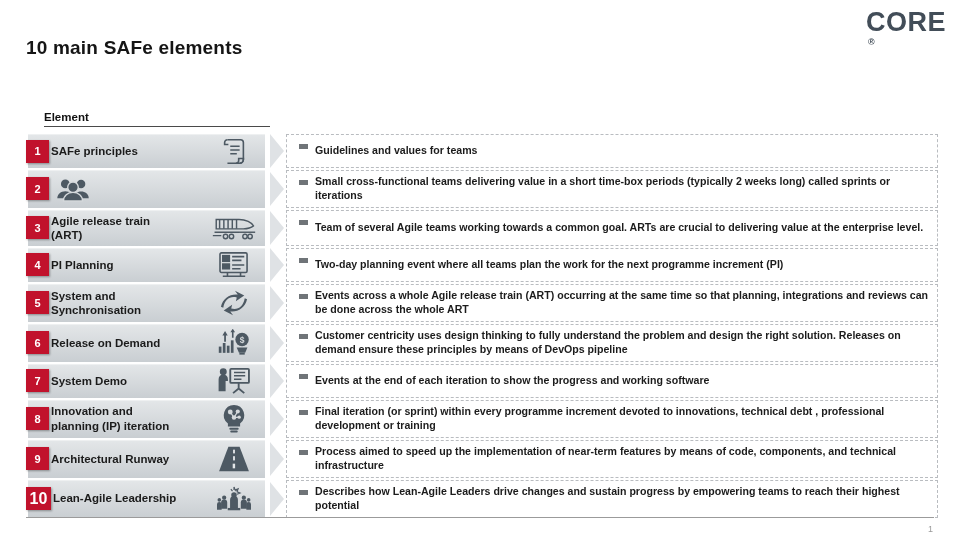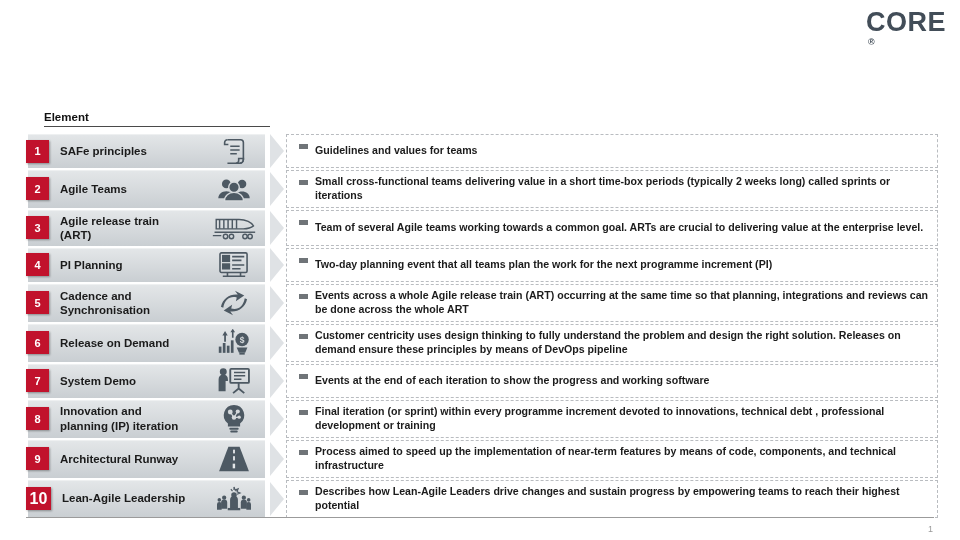--- a/index.html
+++ b/index.html
@@ -57,21 +57,21 @@
     width: 23px; height: 23px; margin-left: 26px;
     background: #c1122c;
     color: #fff; font-size: 11px; font-weight: bold;
     display: flex; align-items: center; justify-content: center;
     box-shadow: 1px 1px 2px rgba(0,0,0,0.35);
     flex: 0 0 23px;
   }
   .badge.wide { width: 25px; flex: 0 0 25px; font-size: 16px; text-align: right; }
   .el-label {
     position: relative; z-index: 2;
-    margin-left: 11px; flex: 1 1 auto;
+    margin-left: 2px; flex: 1 1 auto;
     font-size: 11.5px; font-weight: bold; color: #1b1b1b;
     line-height: 1.25; white-space: pre-line;
   }
   .el-icon {
     position: relative; z-index: 2;
     width: 48px; flex: 0 0 48px;
     display: flex; align-items: center; justify-content: center;
     margin-right: 12px;
     color: #4d5963;
   }
@@ -114,20 +114,21 @@
 </head>
 <body>
 
 <div class="slide">
 
   <div class="logo">
     <span>CORE</span>
     <span class="reg">®</span>
   </div>
 
+  <div class="title">10 main SAFe elements</div>
 
   <div class="col-head col-head-el">Element</div>
 
   <div class="rows" id="rows">
       <div class="row" style="min-height: 32px;">
     <div class="el-cell" style="min-height:32px">
       <div class="el-bar"></div>
       <div class="badge">1</div>
       <div class="el-label">SAFe  principles</div>
       <div class="el-icon">
@@ -146,21 +147,20 @@
         </div>
     <div class="de-cell" style="min-height:32px">
       <span class="bullet"></span>
       <span class="de-text">Guidelines and values for teams</span>
     </div>
       </div>
       <div class="row" style="min-height: 36px;">
     <div class="el-cell" style="min-height:36px">
       <div class="el-bar"></div>
       <div class="badge">2</div>
-      <div class="el-label">Agile  Teams</div>
       <div class="el-icon">
             <svg width="34" height="26" viewBox="0 0 40 28" fill="#4d5963">
       <circle cx="11" cy="8" r="5.2"></circle>
               <path d="M1.5 25c0-5.2 4.3-8.4 9.5-8.4s9.5 3.2 9.5 8.4z"></path>
       <circle cx="29.5" cy="8" r="5"></circle>
               <path d="M20.5 25c0-5 4.1-8.1 9-8.1s9 3.1 9 8.1z"></path>
       <circle cx="20" cy="12" r="6.2" stroke="#d5d9dc" stroke-width="1.6"></circle>
       <path d="M8.8 28c0-6.2 5-10 11.2-10s11.2 3.8 11.2 10z" stroke="#d5d9dc" stroke-width="1.6"></path>
     </svg>
           </div>
@@ -219,28 +219,28 @@
     </svg>
           </div>
     </div>
     <div class="chev" style="min-height:32px">
           <svg width="16" height="34" viewBox="0 0 16 34">
             <path d="M0 0 L14 17 L0 34 Z" fill="#dfe2e5"></path>
           </svg>
         </div>
     <div class="de-cell" style="min-height:32px">
       <span class="bullet"></span>
-      <span class="de-text">Two-day planning event that all teams plan the work for the next programme increment (PI)</span>
+      <span class="de-text">Two-day planning event where all teams plan the work for the next programme increment (PI)</span>
     </div>
       </div>
       <div class="row" style="min-height: 36px;">
     <div class="el-cell" style="min-height:36px">
       <div class="el-bar"></div>
       <div class="badge">5</div>
-      <div class="el-label">Cadence and
+      <div class="el-label">System and
 Synchronisation</div>
       <div class="el-icon">
             <svg width="34" height="28" viewBox="0 0 36 30" fill="#4d5963">
       <path d="M4 19c2-9 10-14 18-13l-3-4 10 5-9 6 1-4C14 7 8 11 6.5 20z"></path>
       <path d="M32 11c-2 9-10 14-18 13l3 4-10-5 9-6-1 4c7 2 13-2 14.5-11z"></path>
     </svg>
           </div>
     </div>
     <div class="chev" style="min-height:36px">
           <svg width="16" height="34" viewBox="0 0 16 34">

